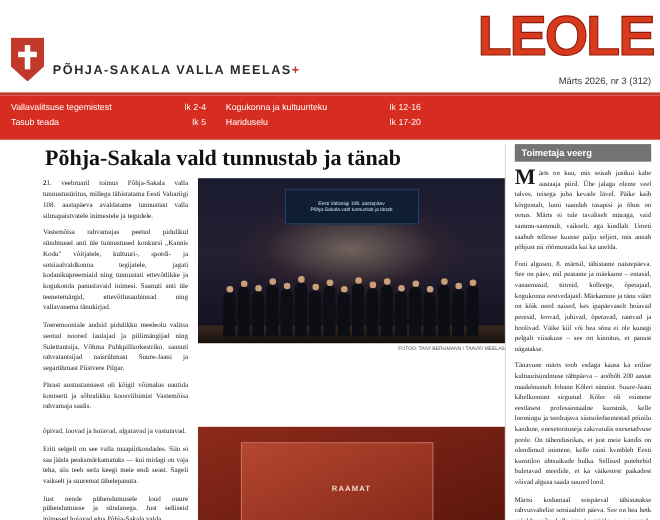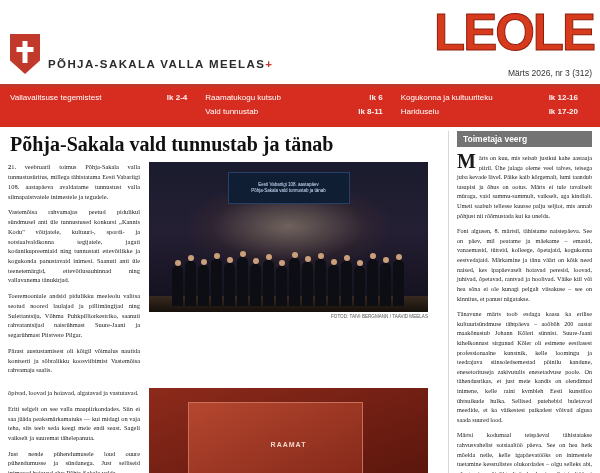--- a/index.html
+++ b/index.html
@@ -59,28 +59,28 @@
     font-family:"Liberation Sans", sans-serif;
     font-size:8px;
   }
   .idx-grid{
     display:grid;grid-template-columns:repeat(3,1fr);
     height:100%;padding:6px 10px 0 10px;box-sizing:border-box;
     column-gap:6px;
   }
   .idx-col{display:flex;flex-direction:column;gap:5px;}
   .idx-row{display:flex;justify-content:space-between;padding-right:12px;gap:11px;}
-  .idx-row .pg{font-weight:700;opacity:.95;}
+  .idx-row .pg{font-weight:400;opacity:.95;}
 
   
   .body{
     position:absolute;left:0;top:131px;width:600px;height:342px;
     padding:0 8px;box-sizing:border-box;
   }
-  .cols{display:flex;gap:20px;height:100%;}
+  .cols{display:flex;gap:0;height:100%;margin-left:31px;}
   .left{width:420px;flex:none;position:relative;}
   .right{flex:1;position:relative;border-left:1px solid #d8d8d8;padding-left:8px;}
 
   .headline{
     font-family:"Liberation Serif", serif;
     font-size:20px;font-weight:700;line-height:1.12;color:#111;
     margin:2px 0 7px 2px;
   }
 
   .lead-cols{display:flex;gap:9px;}
@@ -172,29 +172,23 @@
     <div class="issue">Märts 2026, nr 3 (312)</div>
   </div>
 
   <div class="indexbar">
     <div class="idx-grid">
       <div class="idx-col">
         <div class="idx-row">
           <span>Vallavalitsuse tegemistest</span>
           <span class="pg">lk 2-4</span>
         </div>
-      </div>
-      <div class="idx-col">
-        <div class="idx-row">
-          <span>Raamatukogu kutsub</span>
-          <span class="pg">lk 6</span>
-        </div>
-        <div class="idx-row">
-          <span>Vald tunnustab</span>
-          <span class="pg">lk 8-11</span>
+        <div class="idx-row">
+          <span>Tasub teada</span>
+          <span class="pg">lk 5</span>
         </div>
       </div>
       <div class="idx-col">
         <div class="idx-row">
           <span>Kogukonna ja kultuuriteku</span>
           <span class="pg">lk 12-16</span>
         </div>
         <div class="idx-row">
           <span>Hariduselu</span>
           <span class="pg">lk 17-20</span>

